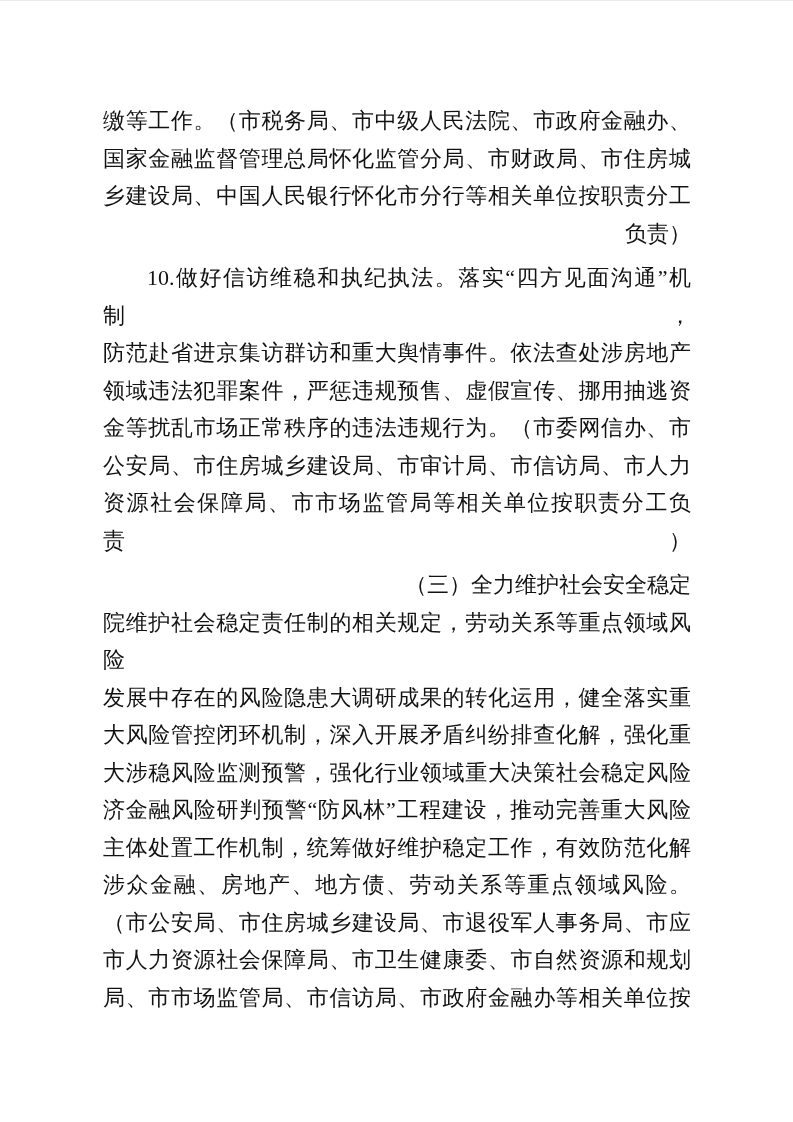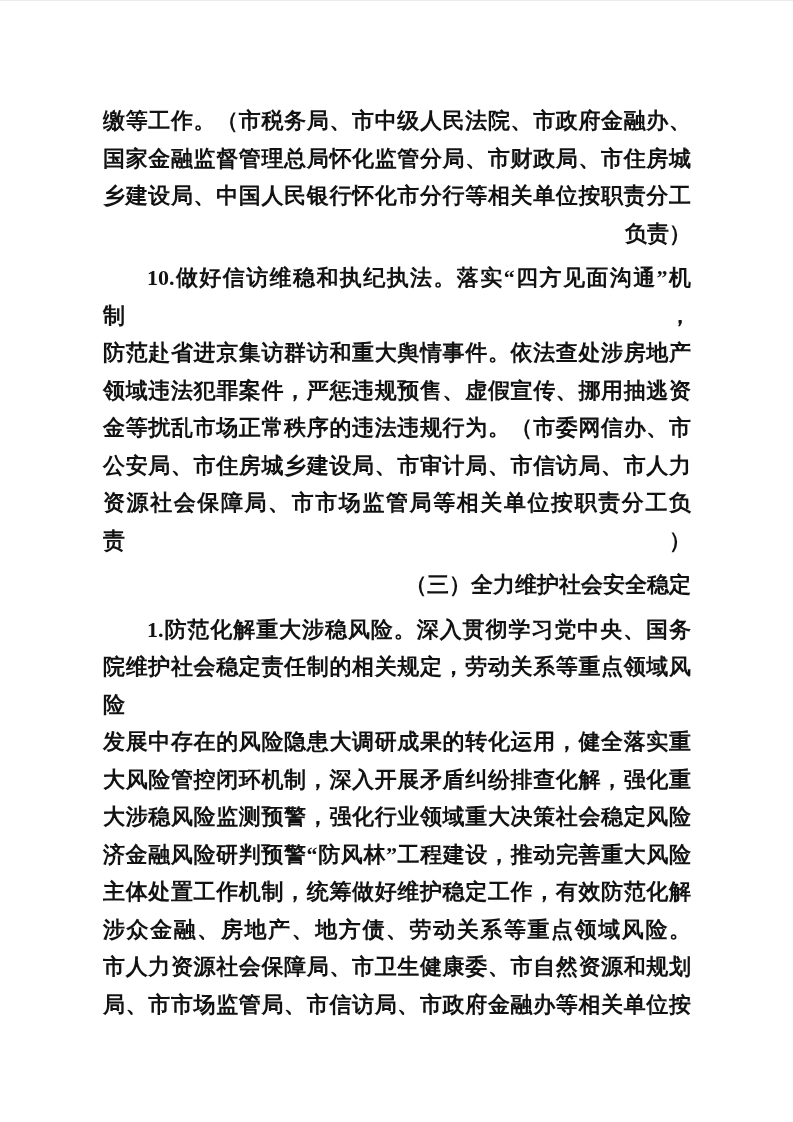--- a/index.html
+++ b/index.html
@@ -9,21 +9,20 @@
   }
   .page {
     position: relative;
     width: 793px;
     height: 1122px;
     background: #ffffff;
     border-top: 1px solid #ececec;
     overflow: hidden;
     font-family: "Liberation Serif", serif;
     color: #121212;
-    font-weight: bold;
   }
   .text-block {
     position: absolute;
     left: 103px;
     top: 101px;
     width: 588px;
     font-size: 22px;
     line-height: 37.5px;
     letter-spacing: 0;
   }
@@ -52,24 +51,24 @@
     <div class="line j">国家金融监督管理总局怀化监管分局、市财政局、市住房城</div>
     <div class="line j">乡建设局、中国人民银行怀化市分行等相关单位按职责分工</div>
     <div class="line">负责）</div>
     <div class="line j ind">10.做好信访维稳和执纪执法。落实“四方见面沟通”机制，</div>
     <div class="line j">防范赴省进京集访群访和重大舆情事件。依法查处涉房地产</div>
     <div class="line j">领域违法犯罪案件，严惩违规预售、虚假宣传、挪用抽逃资</div>
     <div class="line j">金等扰乱市场正常秩序的违法违规行为。（市委网信办、市</div>
     <div class="line j">公安局、市住房城乡建设局、市审计局、市信访局、市人力</div>
     <div class="line j">资源社会保障局、市市场监管局等相关单位按职责分工负责）</div>
     <div class="line ind">（三）全力维护社会安全稳定</div>
-    <div class="line j ind">1.防范化解重大涉稳风险。深入贯彻学习党中央、国务</div>
     <div class="line j">院维护社会稳定责任制的相关规定，劳动关系等重点领域风险</div>
     <div class="line j">发展中存在的风险隐患大调研成果的转化运用，健全落实重</div>
     <div class="line j">大风险管控闭环机制，深入开展矛盾纠纷排查化解，强化重</div>
     <div class="line j">大涉稳风险监测预警，强化行业领域重大决策社会稳定风险</div>
     <div class="line j">济金融风险研判预警“防风林”工程建设，推动完善重大风险</div>
     <div class="line j">主体处置工作机制，统筹做好维护稳定工作，有效防范化解</div>
     <div class="line j">涉众金融、房地产、地方债、劳动关系等重点领域风险。</div>
+    <div class="line j">（市公安局、市住房城乡建设局、市退役军人事务局、市应</div>
     <div class="line j">市人力资源社会保障局、市卫生健康委、市自然资源和规划</div>
     <div class="line j">局、市市场监管局、市信访局、市政府金融办等相关单位按</div>
   </div>
 </div>
 
 </body></html>

